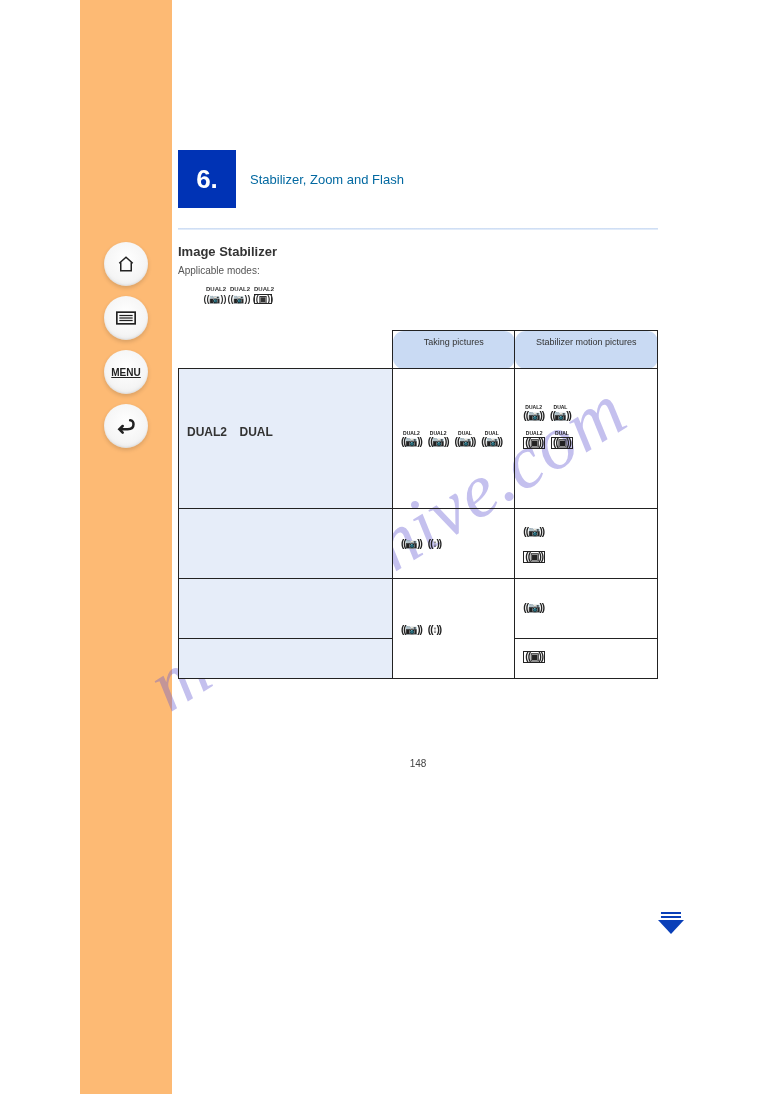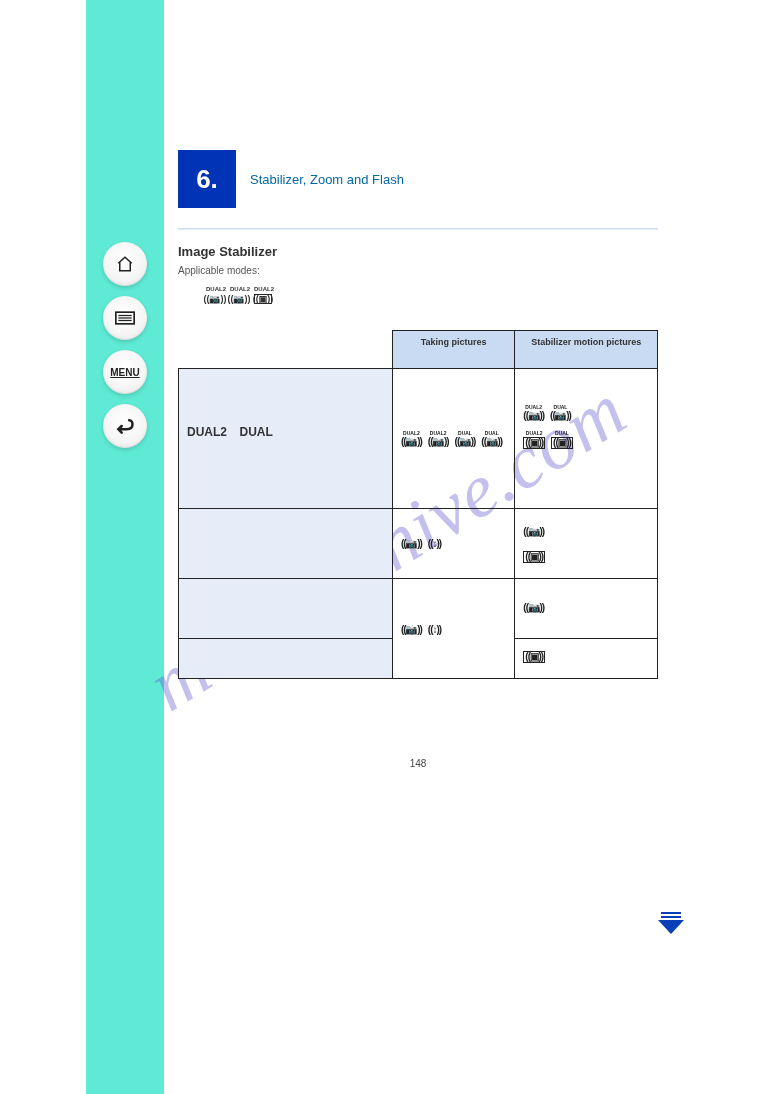--- a/index.html
+++ b/index.html
@@ -6,25 +6,25 @@
   body {
     width: 774px;
     height: 1094px;
     background: #fff;
     font-family: Arial, Helvetica, sans-serif;
     position: relative;
     overflow: hidden;
   }
   .left-rail {
     position: absolute;
-    left: 86px;
+    left: 80px;
     top: 0;
-    width: 78px;
+    width: 92px;
     height: 1094px;
-    background: #5eead4;
+    background: #fdba74;
   }
   .nav-btn {
     position: absolute;
     left: 50%;
     transform: translateX(-50%);
     width: 44px;
     height: 44px;
     border-radius: 50%;
     background: radial-gradient(circle at 50% 40%, #ffffff 0%, #f5f5f5 60%, #e0e0e0 100%);
     box-shadow: 0 2px 4px rgba(0,0,0,0.15), inset 0 -1px 2px rgba(0,0,0,0.08);
@@ -84,23 +84,24 @@
     font-size: 9px;
     color: #333;
   }
   .modes-table th, .modes-table td {
     border: 1px solid #222;
     padding: 6px 8px;
     vertical-align: top;
   }
   .modes-table thead th {
     background: #c9daf3;
-    font-weight: bold;
+    font-weight: normal;
     text-align: center;
     height: 38px;
+    border-radius: 11px;
   }
   .modes-table thead th:first-child {
     background: #fff; border-left: none; border-top: none;
   }
   .modes-table tbody td.setting {
     background: #e6edf9;
     width: 210px;
   }
   .big-dual { font-size: 12px; font-weight: bold; }
   .pictures-col { width: 120px; }

